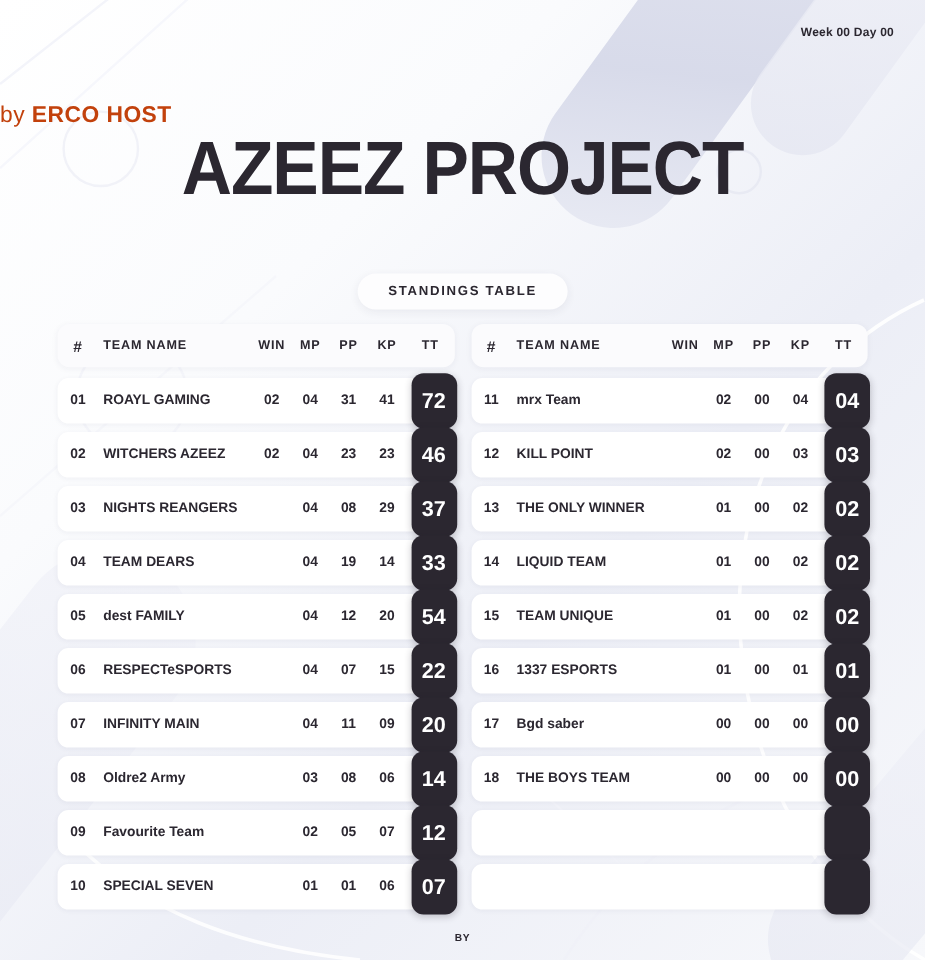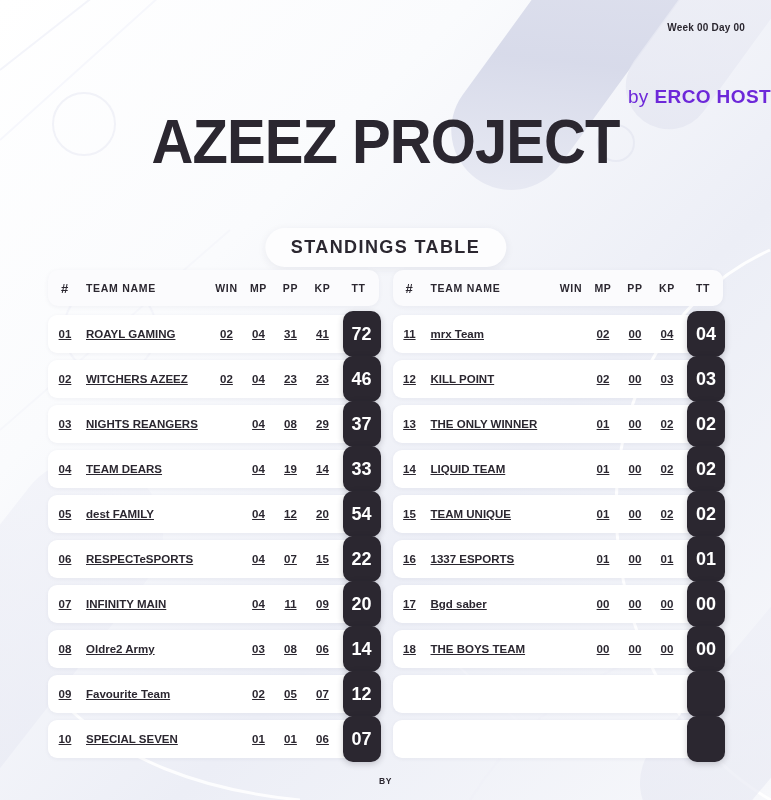--- a/index.html
+++ b/index.html
@@ -73,25 +73,25 @@
     right: 26px;
     font-size: 10px;
     font-weight: 700;
     letter-spacing: .2px;
     color: #2b2730;
   }
   .byline {
     position: absolute;
     top: 86px;
     left: 0; right: 0;
-    text-align: right;
+    text-align: left;
     font-size: 19px;
     font-weight: 700;
     letter-spacing: .4px;
-    color: #6d28d9;
+    color: #c2410c;
   }
   .byline .small { font-weight: 400; }
   .main-title {
     position: absolute;
     top: 110px;
     left: 0; right: 0;
     text-align: center;
     font-size: 63px;
     line-height: 1;
     font-weight: 700;
@@ -102,21 +102,21 @@
   }
 
   .pill {
     position: absolute;
     top: 228px;
     left: 50%;
     transform: translateX(-50%);
     background: #fdfdfe;
     border-radius: 999px;
     padding: 9px 26px;
-    font-size: 18px;
+    font-size: 11px;
     font-weight: 700;
     letter-spacing: 1.4px;
     color: #2b2730;
     box-shadow: 0 2px 8px rgba(40,40,70,.07);
   }
 
   
   .tables {
     position: absolute;
     top: 270px;
@@ -145,21 +145,20 @@
     align-items: center;
     height: 38px;
     background: #ffffff;
     border-radius: 9px;
     margin-bottom: 7px;
     position: relative;
     box-shadow: 0 1px 4px rgba(40,40,70,.05);
     font-size: 11.5px;
     font-weight: 700;
     color: #2b2730;
-    text-decoration: underline;
   }
 
   .c-rank   { width: 34px; text-align: center; flex: 0 0 34px; }
   .c-team   { flex: 1 1 auto; min-width: 0; padding-left: 4px;
               white-space: nowrap; overflow: hidden; text-overflow: ellipsis; }
   .c-stat   { width: 32px; flex: 0 0 32px; text-align: center; }
   .c-tt     { width: 40px; flex: 0 0 40px; text-align: center; }
 
   .hdr .c-rank { font-size: 13px; }
 

